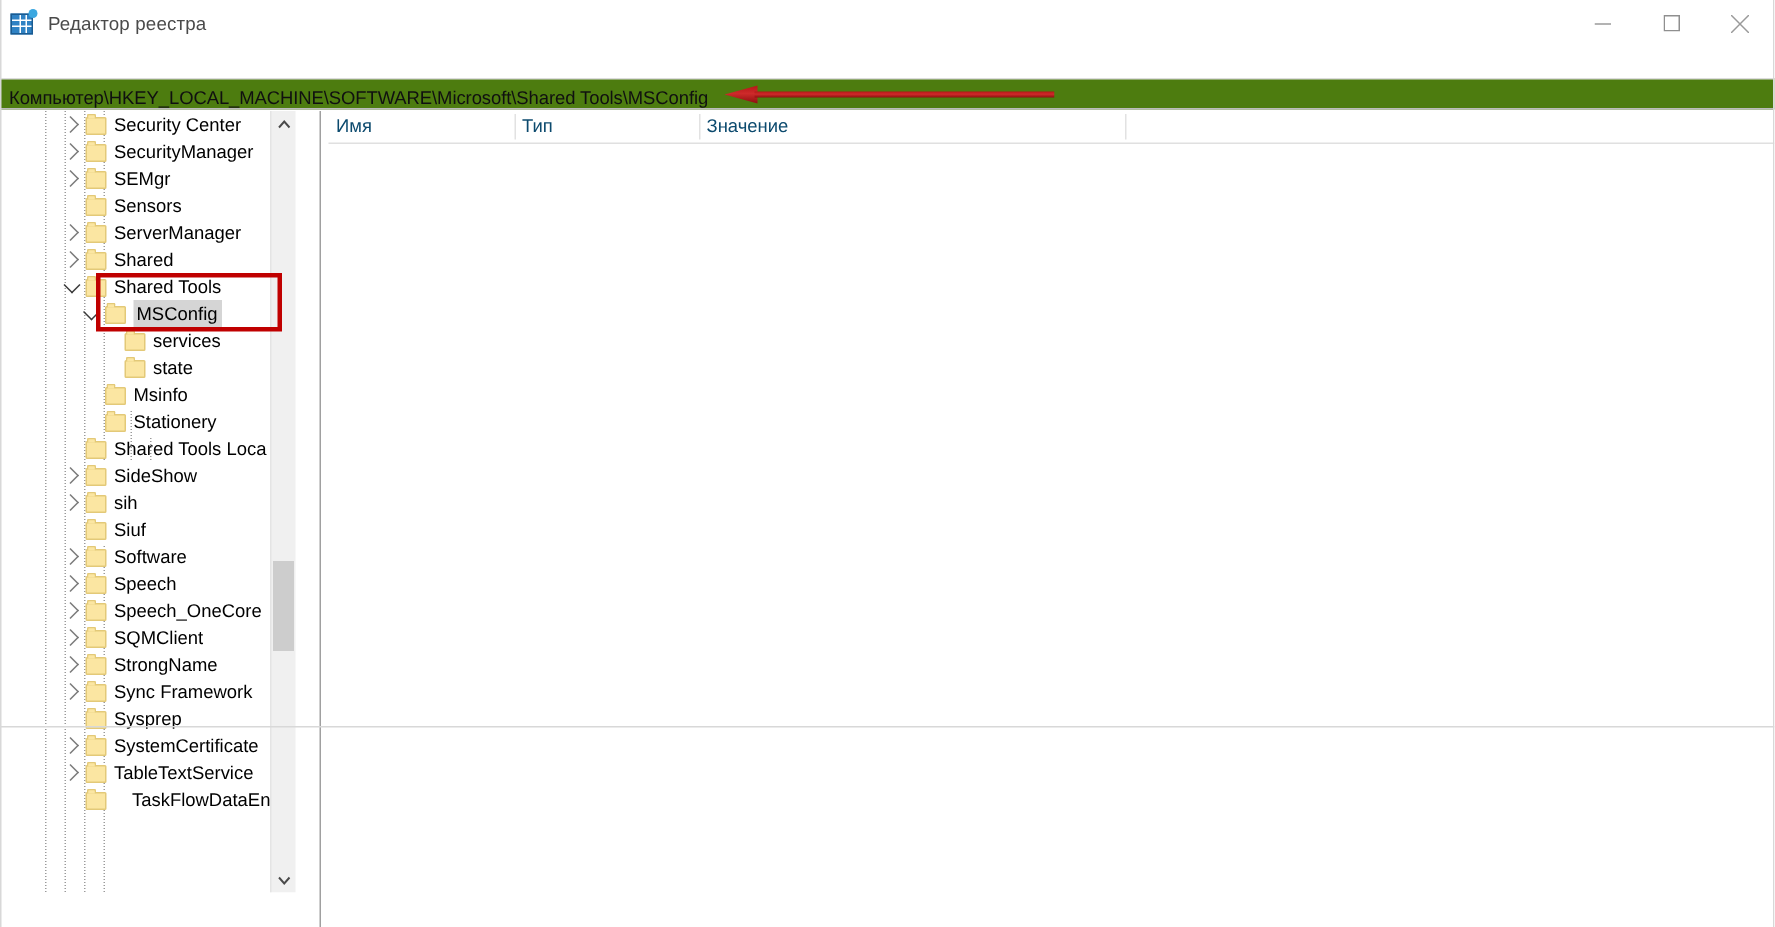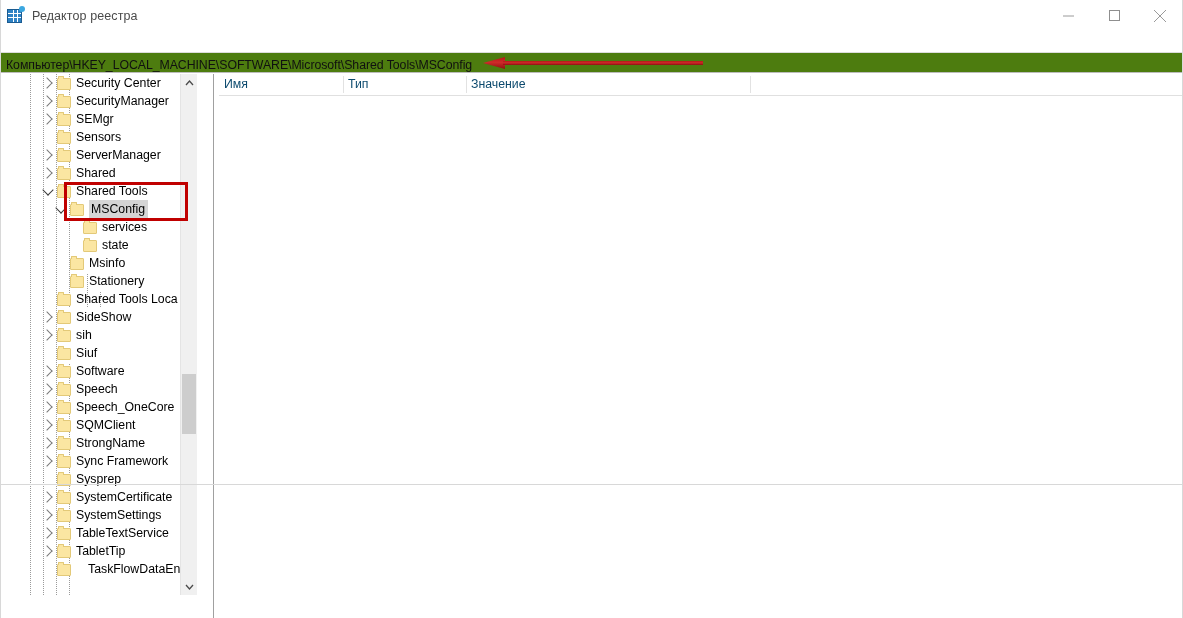--- a/index.html
+++ b/index.html
@@ -584,35 +584,21 @@
               <div class="chev right"></div>
             </div>
             <div class="tw-folder" style="left: 57px; top: 4px;"></div>
             <div class="tw-label" style="left: 76px;">SystemCertificate</div>
           </div>
           <div class="tree-row">
             <div class="tw-expander" style="left: 40px;">
               <div class="chev right"></div>
             </div>
             <div class="tw-folder" style="left: 57px; top: 4px;"></div>
-            <div class="tw-label" style="left: 76px;">SystemSettings</div>
-          </div>
-          <div class="tree-row">
-            <div class="tw-expander" style="left: 40px;">
-              <div class="chev right"></div>
-            </div>
-            <div class="tw-folder" style="left: 57px; top: 4px;"></div>
             <div class="tw-label" style="left: 76px;">TableTextService</div>
-          </div>
-          <div class="tree-row">
-            <div class="tw-expander" style="left: 40px;">
-              <div class="chev right"></div>
-            </div>
-            <div class="tw-folder" style="left: 57px; top: 4px;"></div>
-            <div class="tw-label" style="left: 76px;">TabletTip</div>
           </div>
           <div class="tree-row">
             <div class="tw-folder" style="left: 57px; top: 4px;"></div>
             <div class="tw-label" style="left: 88px; text-align: right;">TaskFlowDataEng</div>
           </div>
         </div>
 
       <div class="tree-vscroll">
         <div class="vs-arrow up">
           <svg width="9" height="6" viewBox="0 0 9 6">

